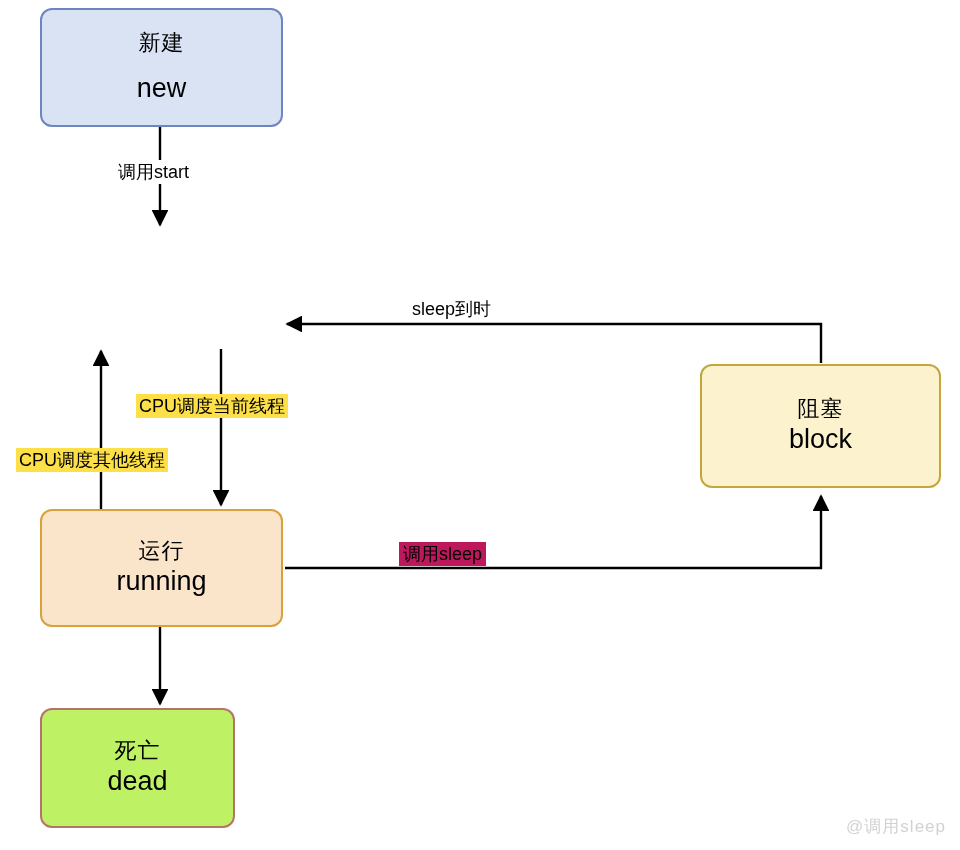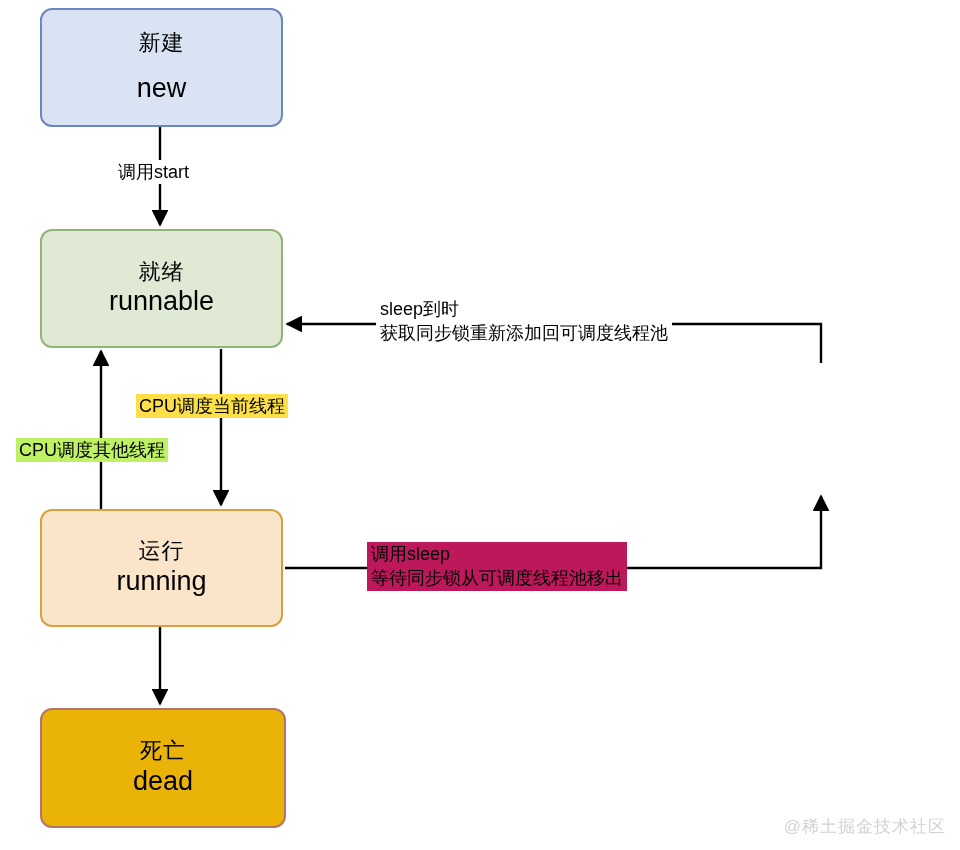--- a/index.html
+++ b/index.html
@@ -51,21 +51,21 @@
     position: absolute;
     color: #000000;
     font-size: 18px;
     line-height: 1.35;
     white-space: nowrap;
     background: transparent;
   }
   .edge-label .l2 {
     display: block;
   }
-  .center { text-align: left; }
+  .center { text-align: center; margin-left: 32px; }
   .watermark {
     position: absolute;
     right: 14px;
     bottom: 12px;
     font-size: 17px;
     color: #d2d2d2;
     letter-spacing: 1px;
     user-select: none;
   }
 </style>
@@ -93,56 +93,54 @@
 
     <path d="M 821 363 L 821 324 L 287 324" stroke="#000000" stroke-width="2.4" fill="none" marker-end="url(#arrow)"></path>
   </svg>
 
   <div class="node" style="left:40px; top:8px; width:243px; height:119px;
               background:#dae3f3; border-color:#6c86c2;gap:16px;">
     <div class="zh">新建</div>
     <div class="en">new</div>
   </div>
 
-  <div class="node" style="left:40px; top:229px; width:243px; height:119px;
-              background:#dfe9d4; border-color:#94b37a;">
-    <div class="zh">就绪</div>
-    <div class="en">runnable</div>
-  </div>
 
   <div class="node" style="left:40px; top:509px; width:243px; height:118px;
               background:#fae5cb; border-color:#d8a13c;">
     <div class="zh">运行</div>
     <div class="en">running</div>
   </div>
 
-  <div class="node" style="left:40px; top:708px; width:246px; height:120px;
-              background:#eab308; border-color:#b6736b;">
+  <div class="node" style="left:40px; top:708px; width:195px; height:120px;
+              background:#bef264; border-color:#b6736b;">
     <div class="zh">死亡</div>
     <div class="en">dead</div>
   </div>
 
+  <div class="node" style="left:700px; top:364px; width:241px; height:124px;
+              background:#fcf2cd; border-color:#c3a73d;">
+    <div class="zh">阻塞</div>
+    <div class="en">block</div>
+  </div>
 
   <div class="edge-label" style="left:107px; top:160px; background:#ffffff; padding:0 3px;margin-left:8px;">
     <span>调用start</span>
   </div>
 
   <div class="edge-label" style="left:136px; top:394px; background:#fde047; padding:0 3px;">
     <span>CPU调度当前线程</span>
   </div>
 
-  <div class="edge-label" style="left:16px; top:438px; background:#bef264; padding:0 3px;">
+  <div class="edge-label" style="left:16px; top:448px; background:#fde047; padding:0 3px;">
     <span>CPU调度其他线程</span>
   </div>
 
   <div class="edge-label center" style="left:367px; top:542px; background:#be185d; padding:0 4px;">
     <span>调用sleep</span>
-    <span class="l2">等待同步锁从可调度线程池移出</span>
   </div>
 
   <div class="edge-label center" style="left:376px; top:297px; background:#ffffff; padding:0 4px;">
     <span>sleep到时</span>
-    <span class="l2">获取同步锁重新添加回可调度线程池</span>
   </div>
 
-  <div class="watermark">@稀土掘金技术社区</div>
+  <div class="watermark">@调用sleep</div>
 
 </div>
 
 </body></html>

